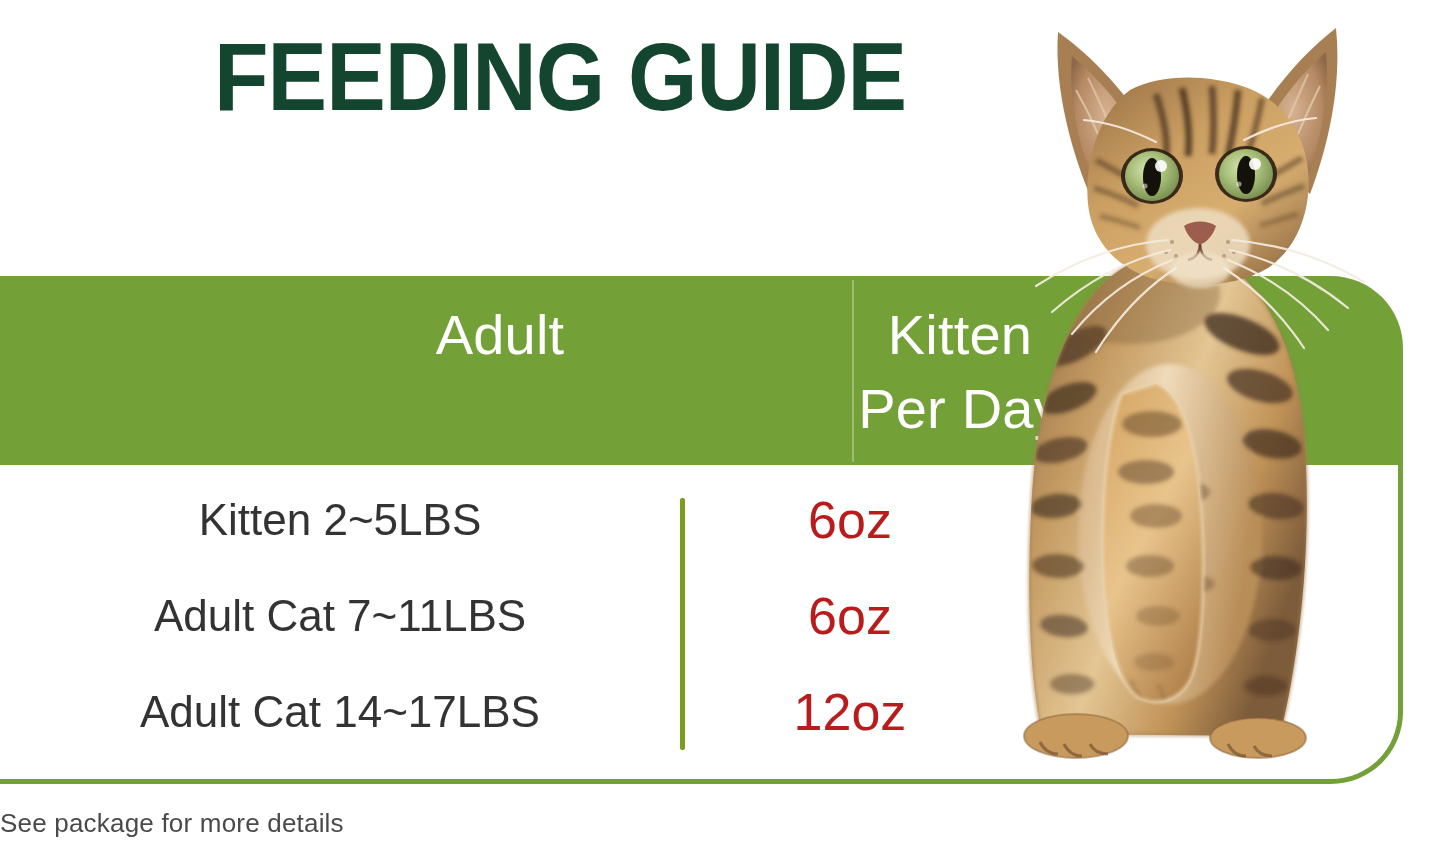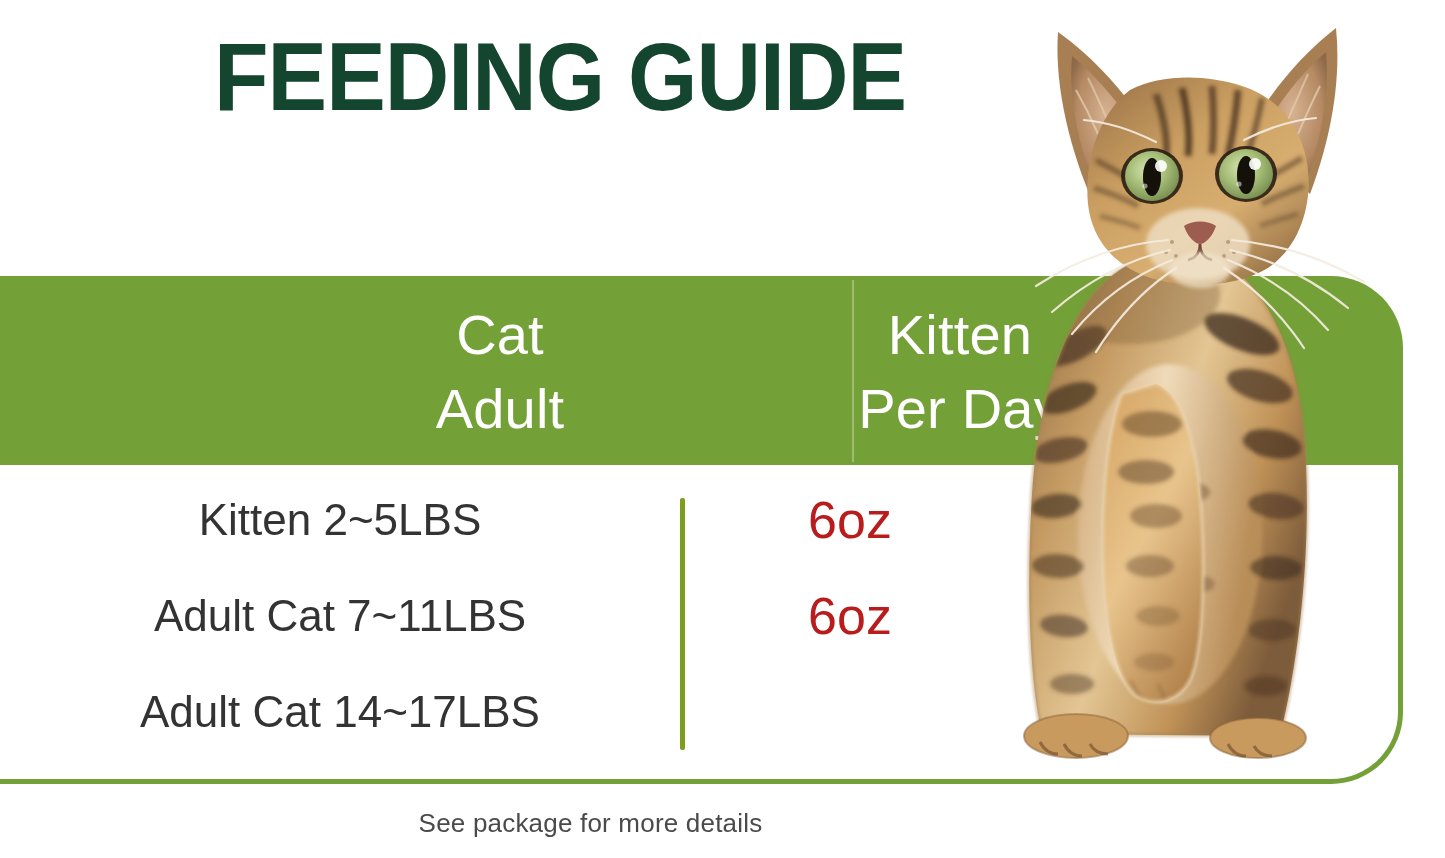--- a/index.html
+++ b/index.html
@@ -139,21 +139,20 @@
     line-height: 96px;
     white-space: nowrap;
   }
 
   
   #footnote {
     position: absolute;
     left: 0;
     top: 808px;
     width: 1181px;
-    text-align: center;
     color: #4a4a4a;
     font-size: 26px;
     letter-spacing: 0.2px;
   }
 
   
   #cat {
     position: absolute;
     left: 980px;
     top: -6px;
@@ -173,40 +172,40 @@
 
     <div id="header-band">
       <div id="header-divider"></div>
     </div>
 
     <div id="body-card"></div>
 
     <div id="body-divider"></div>
 
     <div class="head-cell" id="head-weight">
-      <span class="l1">Cat</span>
       <span class="l2">Adult</span>
     </div>
 
     <div class="head-cell" id="head-ounce">
       <span class="l1">Kitten</span>
       <span class="l2">Per Day</span>
     </div>
 
     <div id="rows">
       <div class="row">
         <div class="cell-weight">Kitten 2~5LBS</div>
         <div class="cell-ounce">6oz</div>
       </div>
       <div class="row">
         <div class="cell-weight">Adult Cat 7~11LBS</div>
         <div class="cell-ounce">6oz</div>
       </div>
       <div class="row">
         <div class="cell-weight">Adult Cat 14~17LBS</div>
+        <div class="cell-ounce">12oz</div>
       </div>
     </div>
 
   </div>
 
   <div id="footnote">See package for more details</div>
 
   <svg id="cat" viewBox="0 0 470 770" xmlns="http://www.w3.org/2000/svg">
     <defs>
       <linearGradient id="furBase" x1="0" y1="0" x2="1" y2="0.6">

